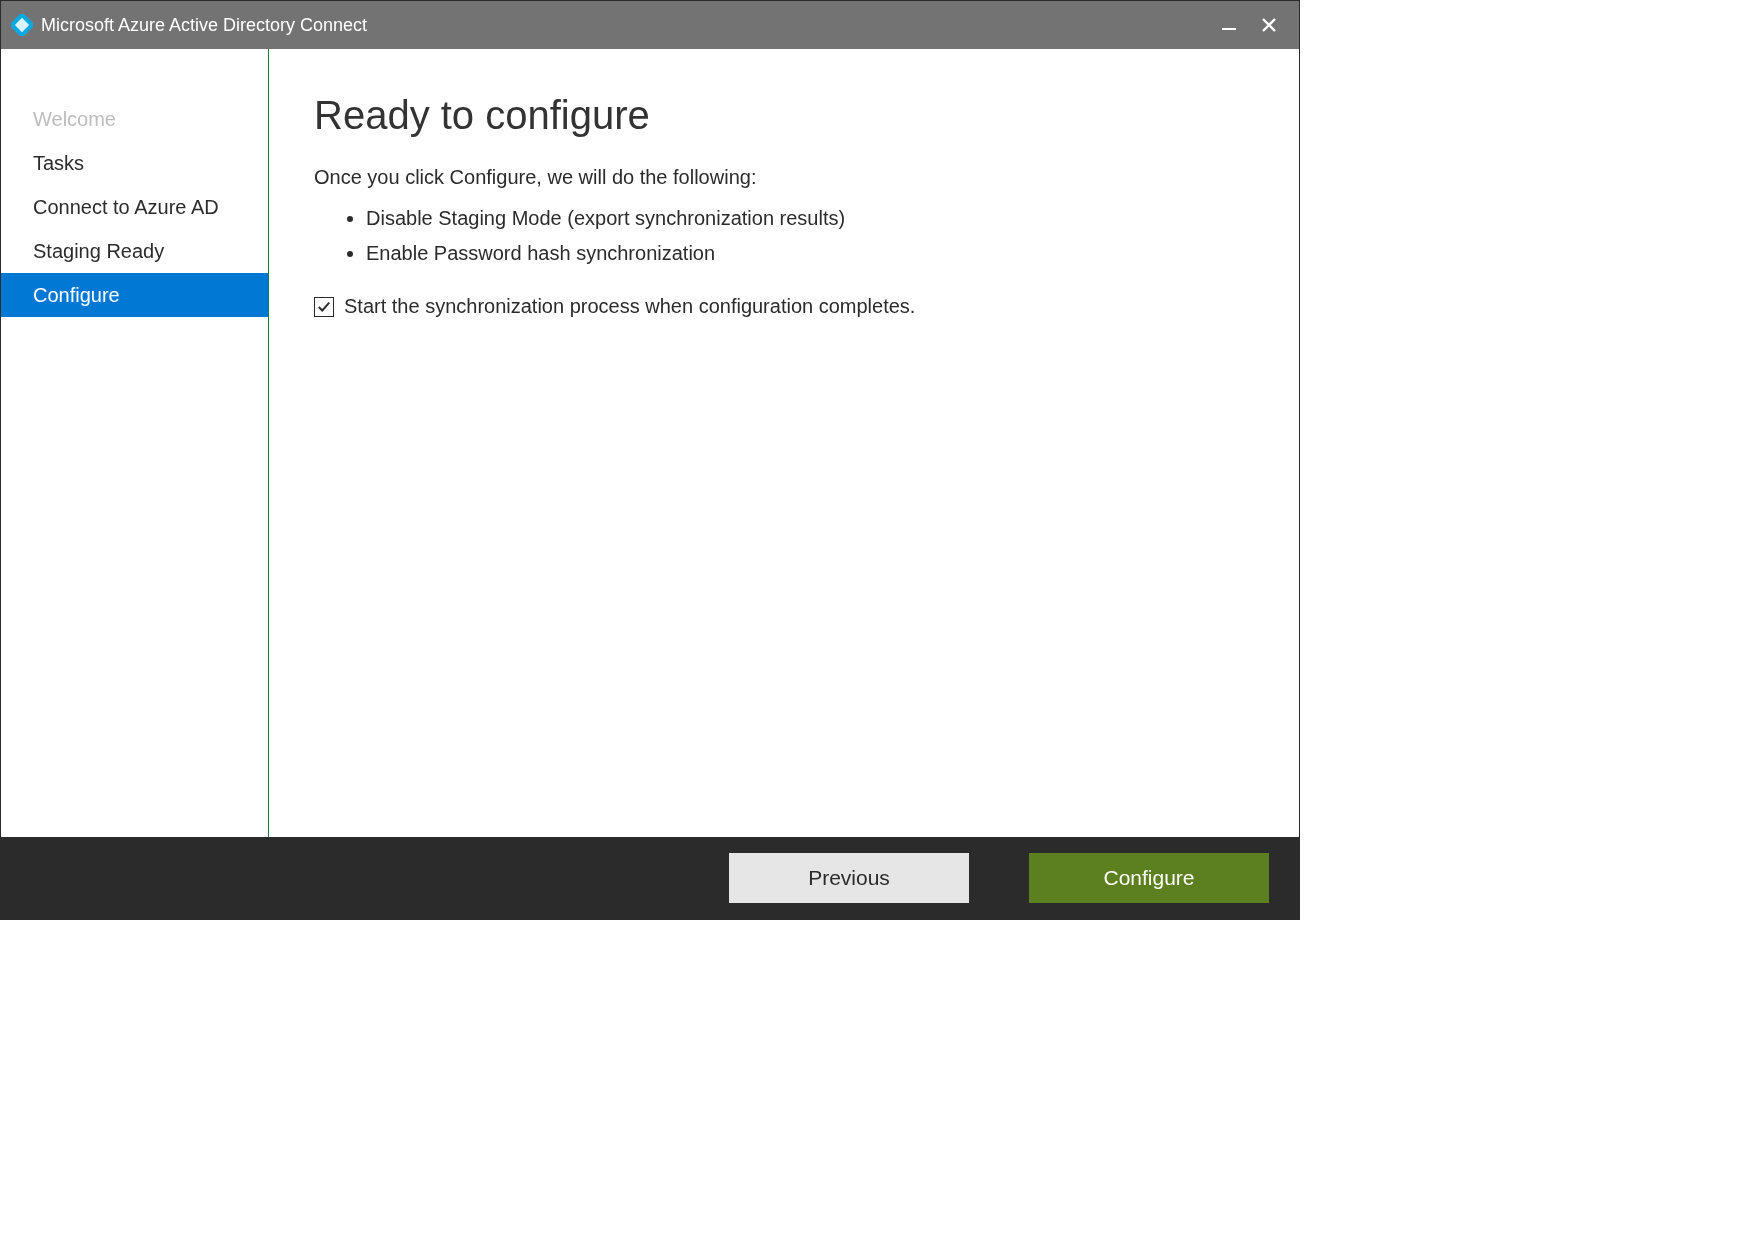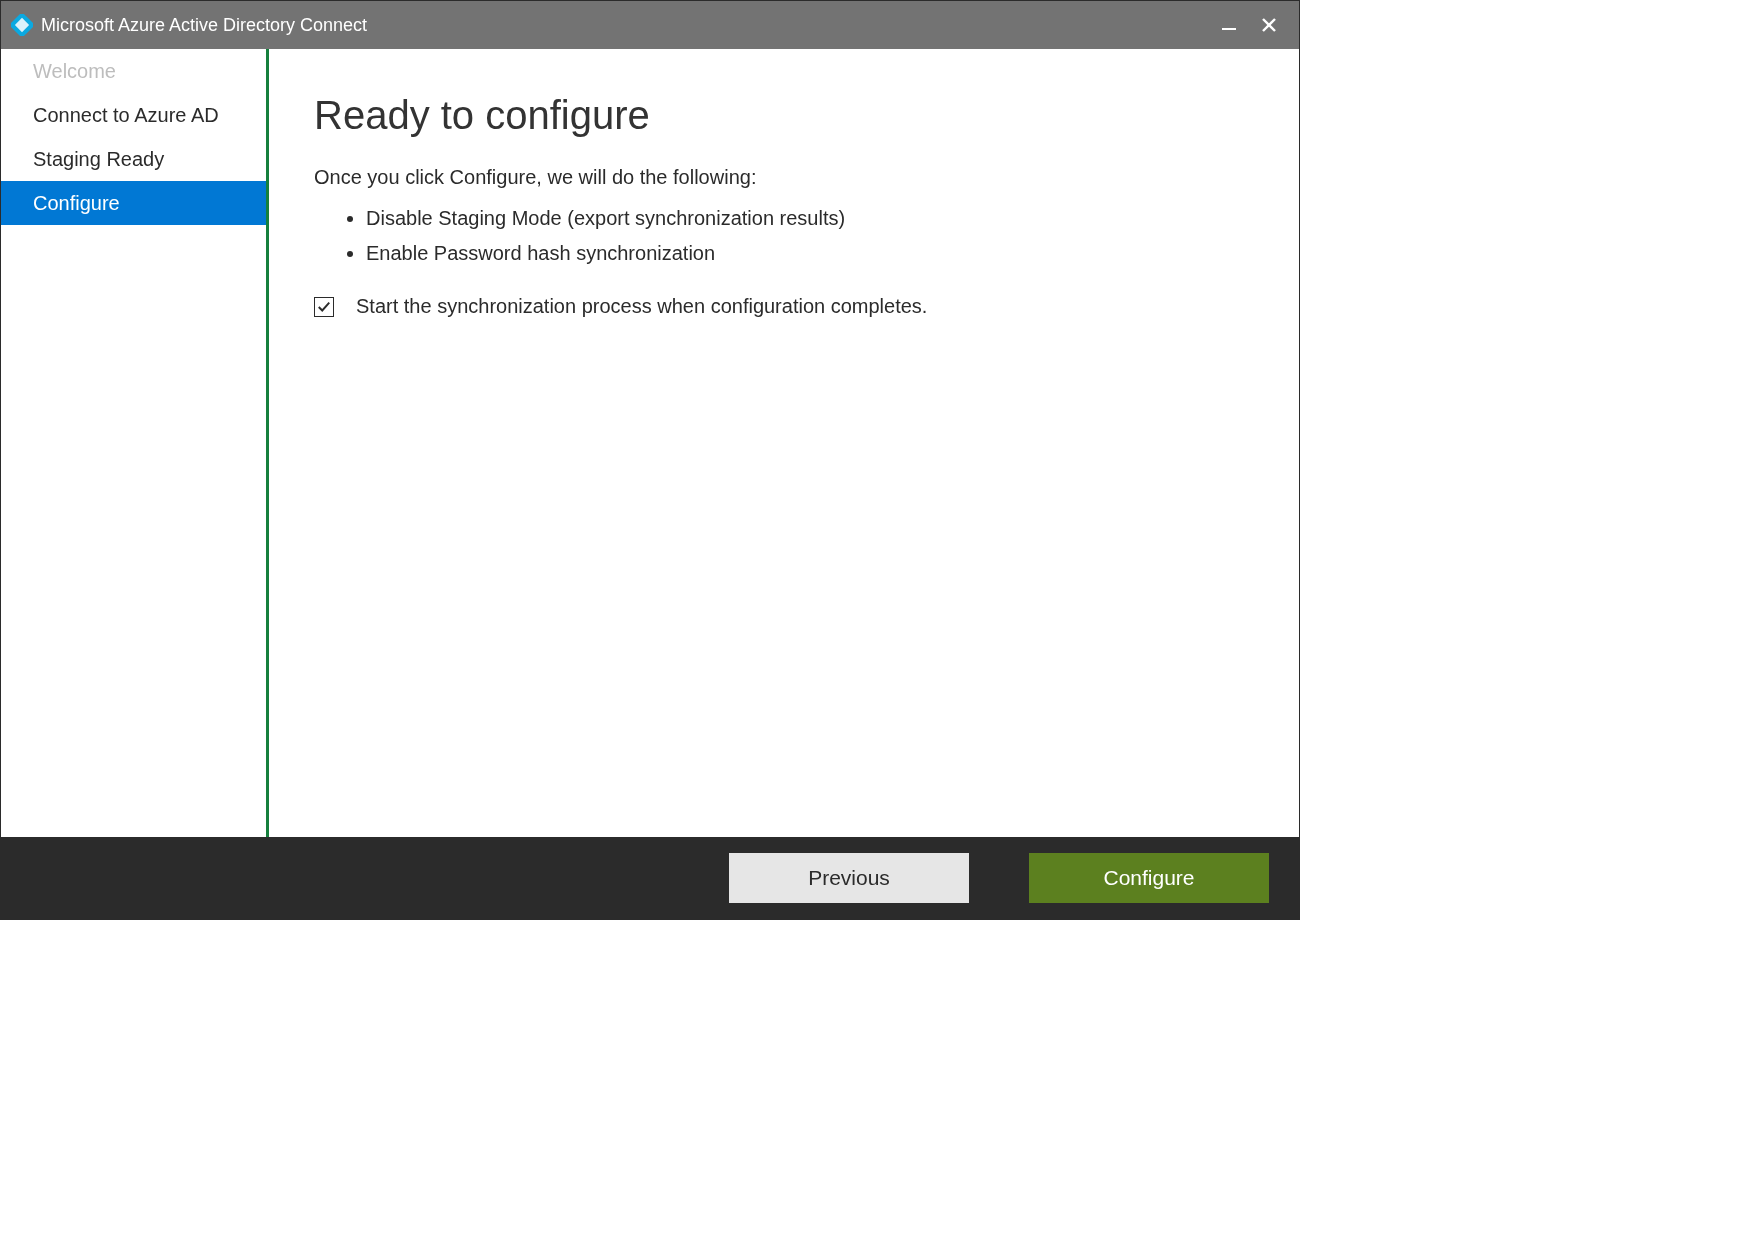--- a/index.html
+++ b/index.html
@@ -48,21 +48,22 @@
     }
     .titlebar .ctrl.min { font-size: 22px; }
     
     .body {
       flex: 1;
       display: flex;
       overflow: hidden;
     }
     .sidebar {
       width: 268px;
-      border-right: 3px solid #15803d;
+      border-right: 1px solid #15803d;
+      padding-top: 48px;
     }
     .sidebar .item {
       font-size: 20px;
       padding: 6px 32px;
       color: #2b2b2b;
       cursor: pointer;
       line-height: 1.6;
     }
     .sidebar .item.dim { color: #bdbdbd; }
     .sidebar .item.active {
@@ -88,21 +89,21 @@
       margin-left: 52px;
       margin-bottom: 24px;
     }
     .main ul li {
       font-size: 20px;
       line-height: 1.75;
     }
     .check-row {
       display: flex;
       align-items: center;
-      gap: 22px;
+      gap: 10px;
       margin-top: 10px;
     }
     .check {
       width: 20px;
       height: 20px;
       border: 1.5px solid #2b2b2b;
       display: inline-flex;
       align-items: center;
       justify-content: center;
       font-size: 16px;
@@ -165,20 +166,21 @@
     <svg width="14" height="14" viewBox="0 0 14 14">
       <line x1="1" y1="1" x2="13" y2="13" stroke="#fff" stroke-width="2.4"></line>
       <line x1="13" y1="1" x2="1" y2="13" stroke="#fff" stroke-width="2.4"></line>
     </svg>
   </span>
 </div>
 
 <div class="body">
   <div class="sidebar">
     <div class="item dim"><span>Welcome</span></div>
+    <div class="item"><span>Tasks</span></div>
     <div class="item"><span>Connect to Azure AD</span></div>
     <div class="item"><span>Staging Ready</span></div>
     <div class="item active"><span>Configure</span></div>
   </div>
 
   <div class="main">
     <h1>Ready to configure</h1>
     <p class="intro">Once you click Configure, we will do the following:</p>
     <ul>
       <li>Disable Staging Mode (export synchronization results)</li>

